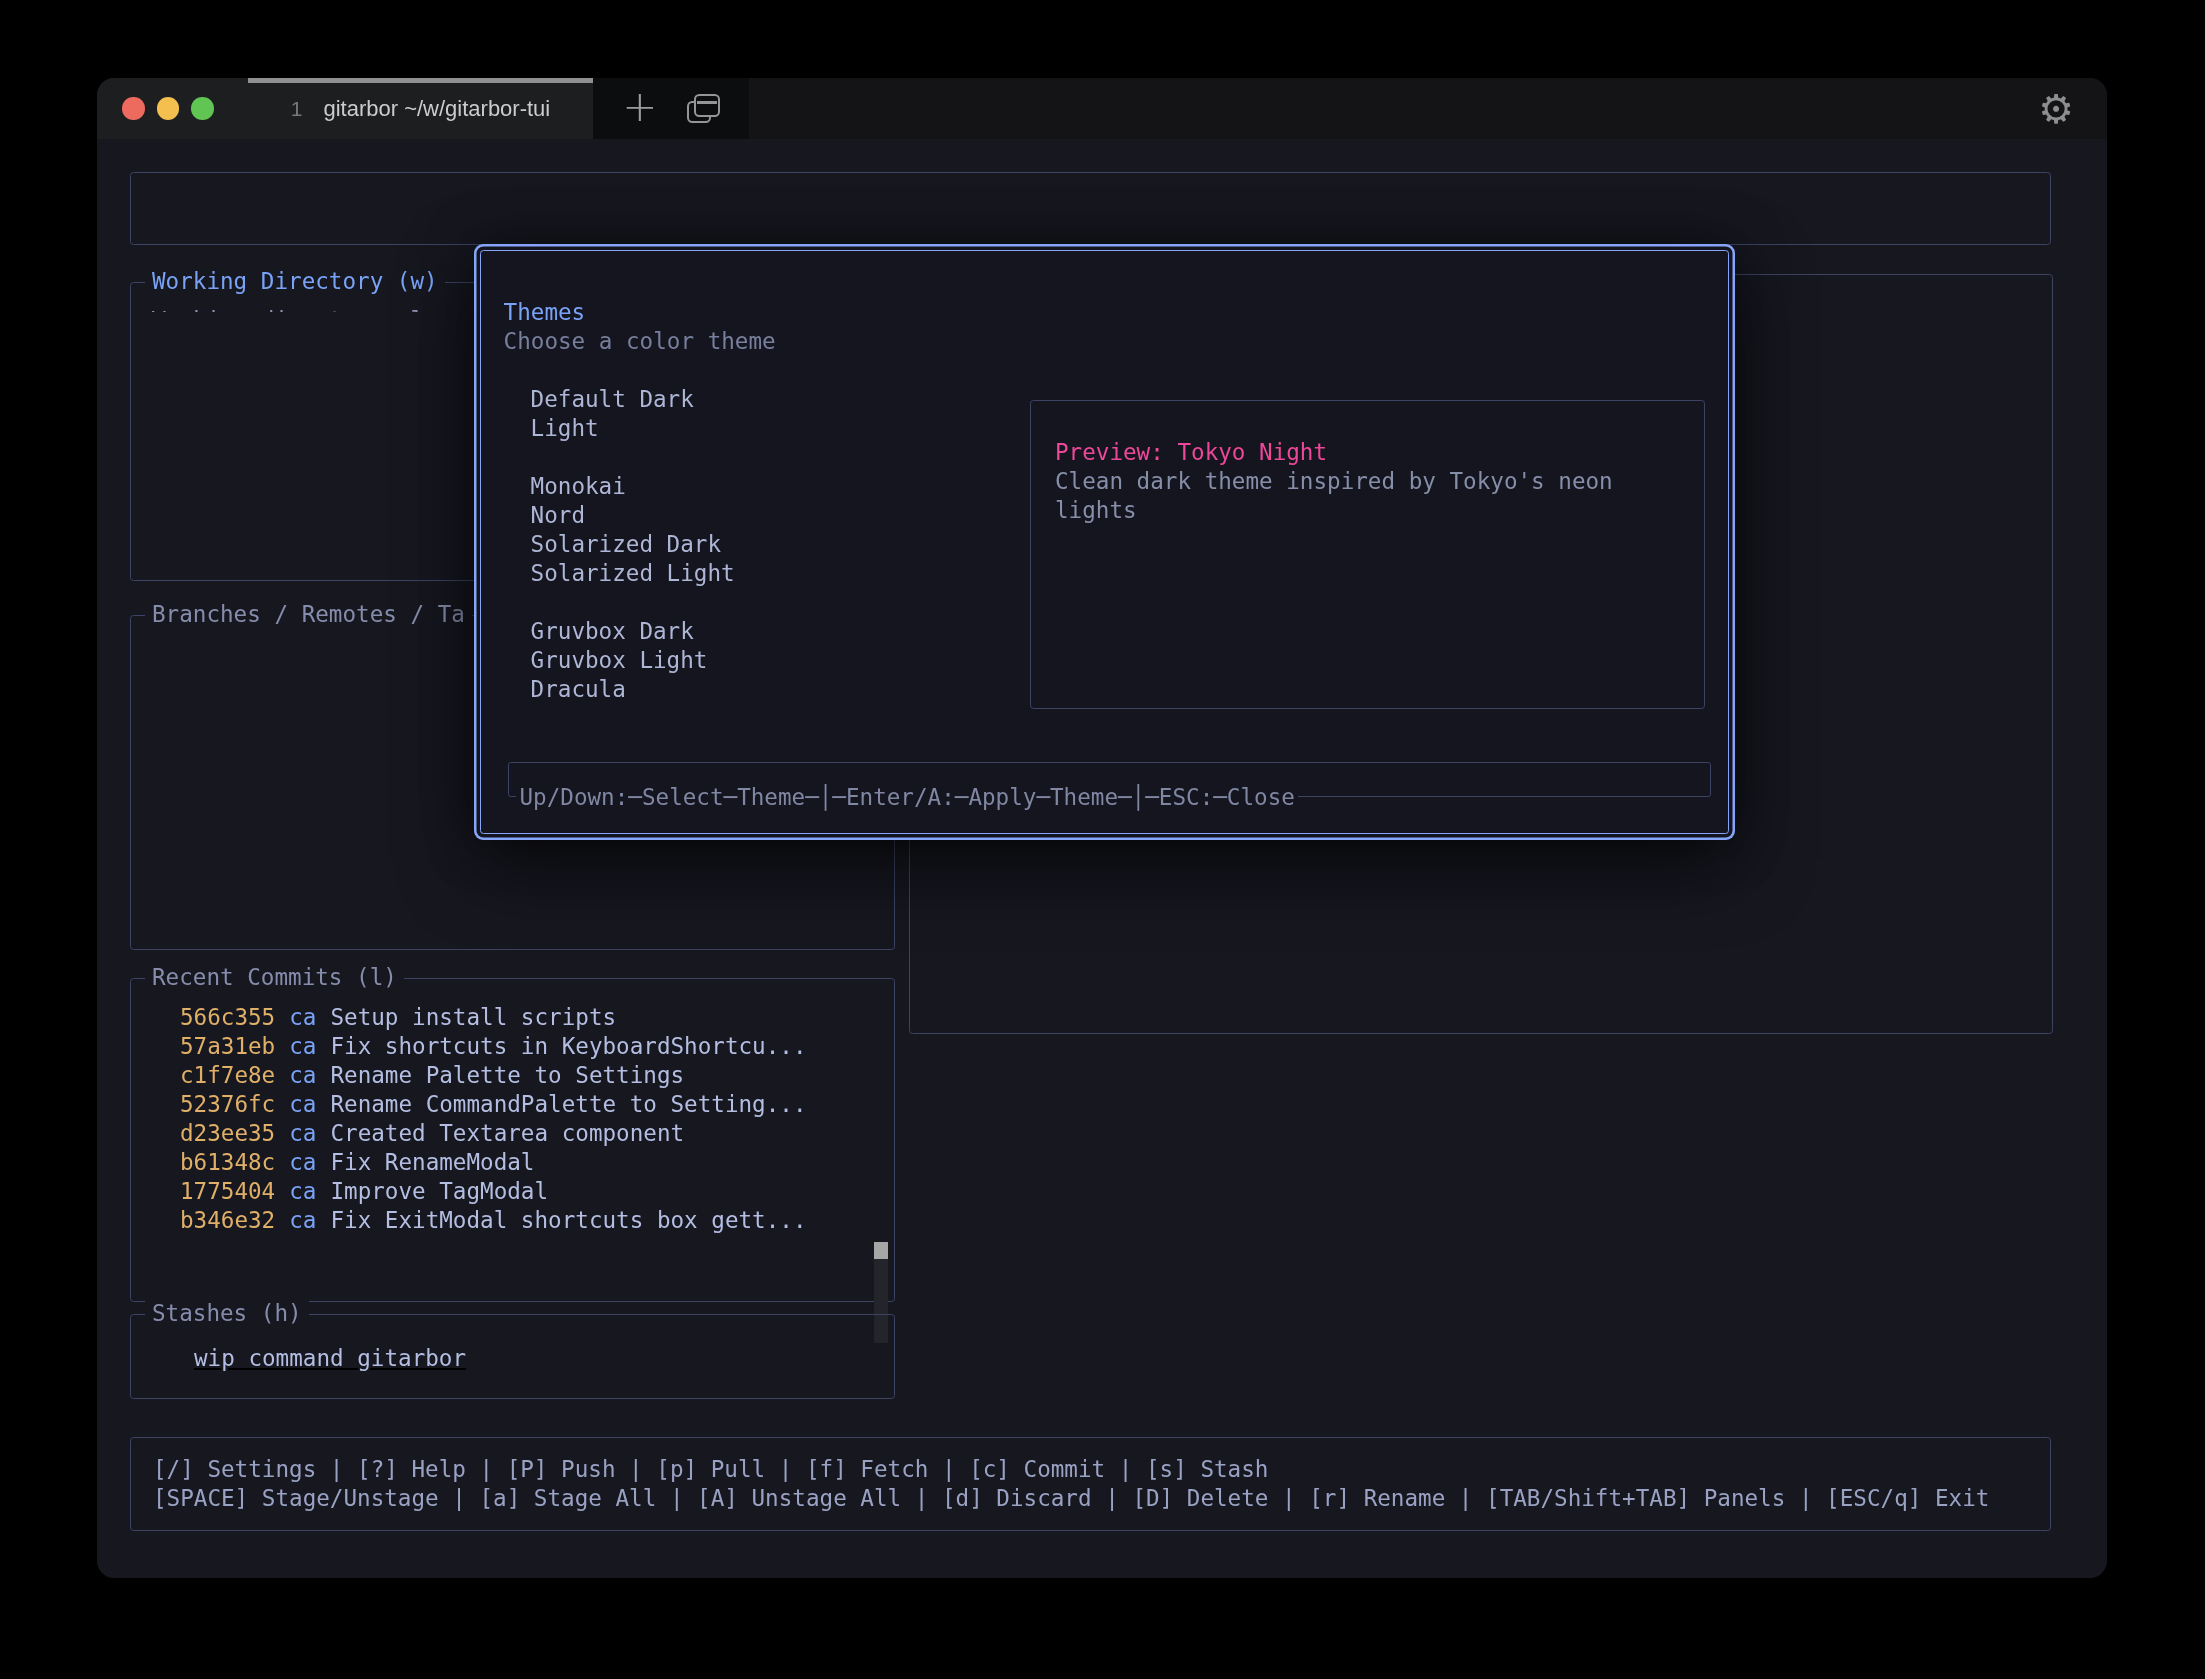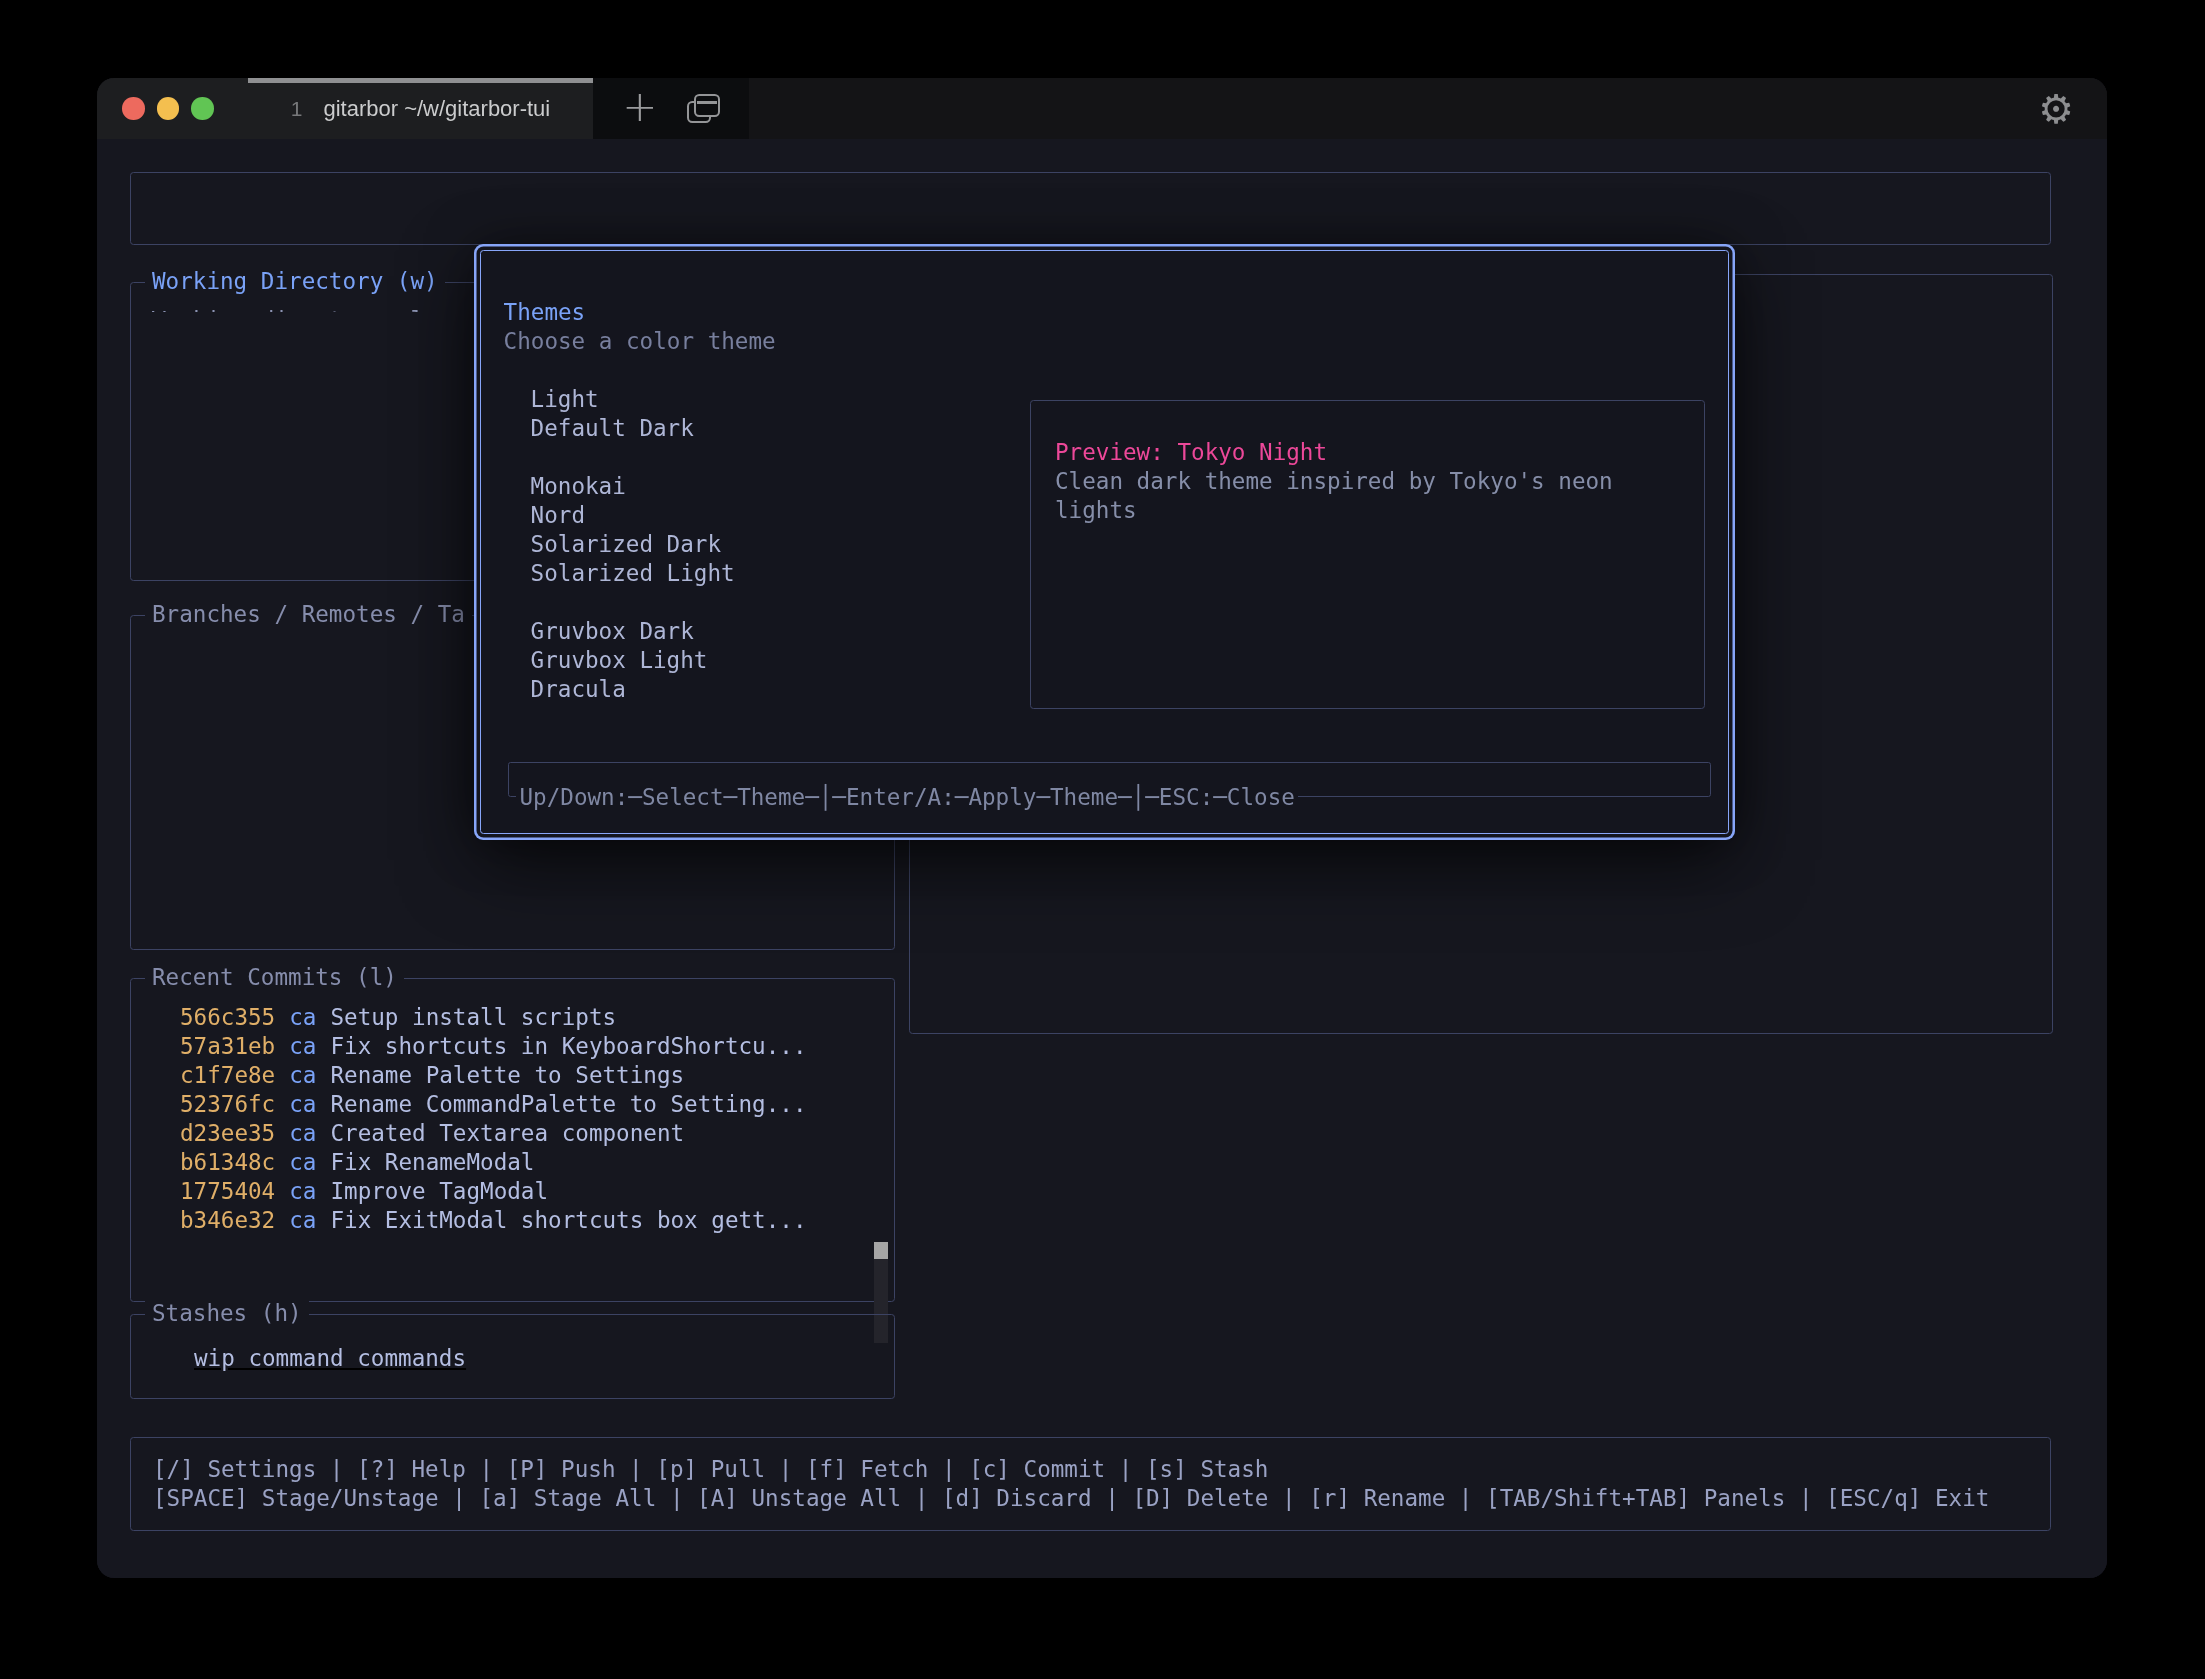--- a/index.html
+++ b/index.html
@@ -157,38 +157,38 @@
 
     <div class="scroll-track">
       <div class="scroll-thumb"></div>
     </div>
 
     <div class="panel p-stashes">
       <span class="ptitle">Stashes (h)</span>
       <div class="row stash-ref">
         
       </div>
-      <div class="row stash-msg">wip command commands</div>
+      <div class="row stash-msg">wip command gitarbor</div>
     </div>
 
     <div class="panel p-right"></div>
 
 
     <div class="panel p-help">
       <div class="row">[/] Settings | [?] Help | [P] Push | [p] Pull | [f] Fetch | [c] Commit | [s] Stash</div>
       <div class="row">[SPACE] Stage/Unstage | [a] Stage All | [A] Unstage All | [d] Discard | [D] Delete | [r] Rename | [TAB/Shift+TAB] Panels | [ESC/q] Exit</div>
     </div>
 
     <div class="modal">
       <div class="modal-content">
         <div class="row m-title">Themes</div>
         <div class="row m-sub">Choose a color theme</div>
         <div class="row"></div>
+        <div class="row m-item">Default Dark</div>
         <div class="row m-item">Light</div>
-        <div class="row m-item">Default Dark</div>
         <div class="row m-item"></div>
         <div class="row m-item">Monokai</div>
         <div class="row m-item">Nord</div>
         <div class="row m-item">Solarized Dark</div>
         <div class="row m-item">Solarized Light</div>
         <div class="row m-item"></div>
         <div class="row m-item">Gruvbox Dark</div>
         <div class="row m-item">Gruvbox Light</div>
         <div class="row m-item">Dracula</div>
         <div class="row m-item"></div>

